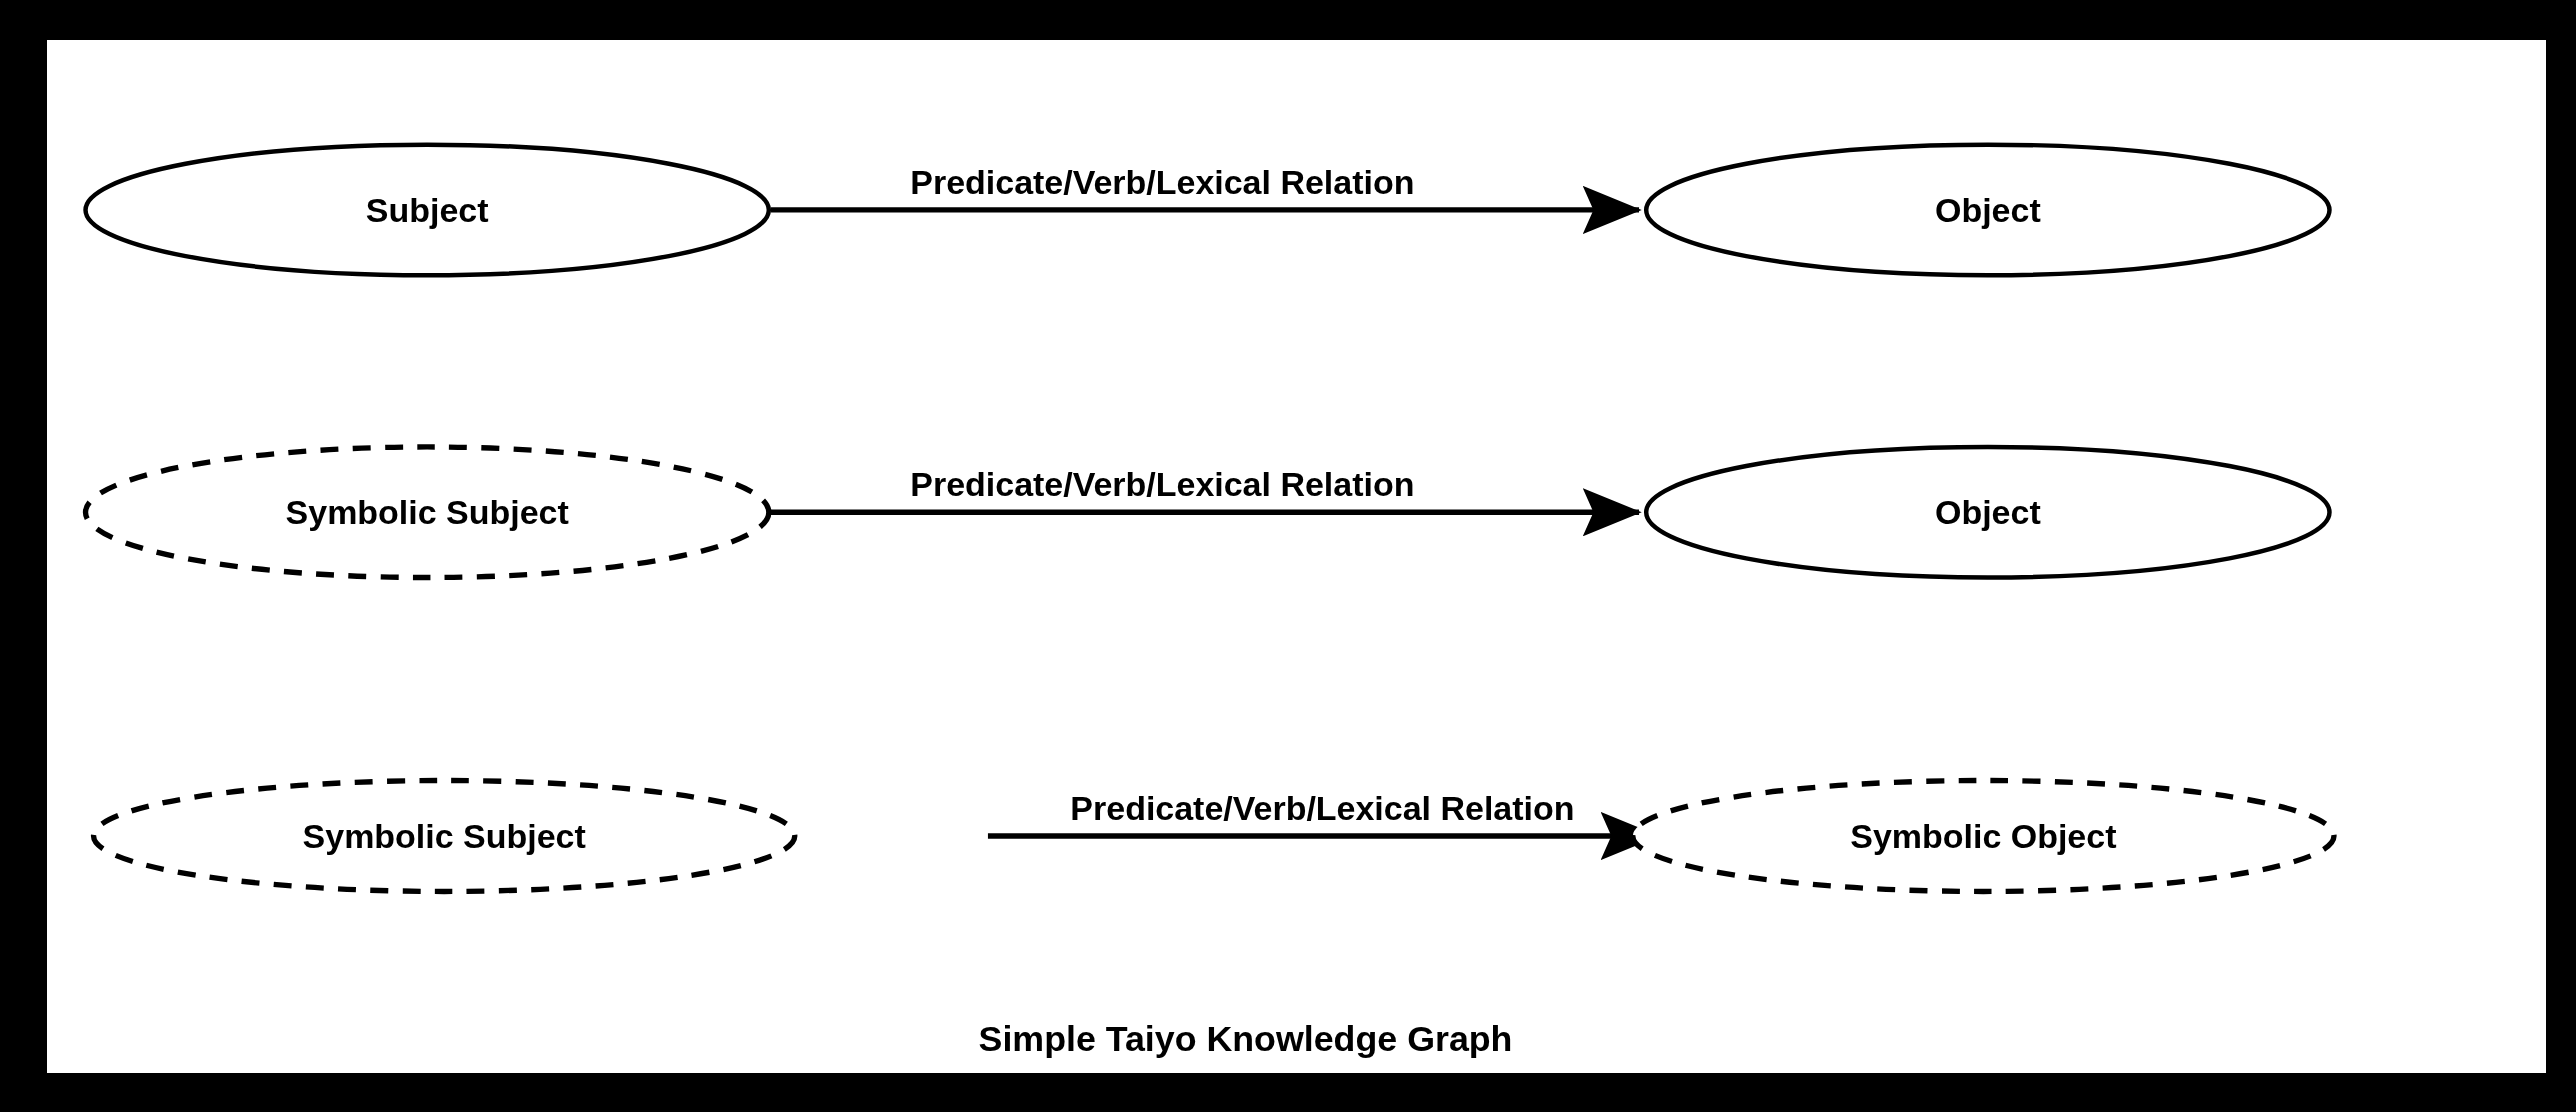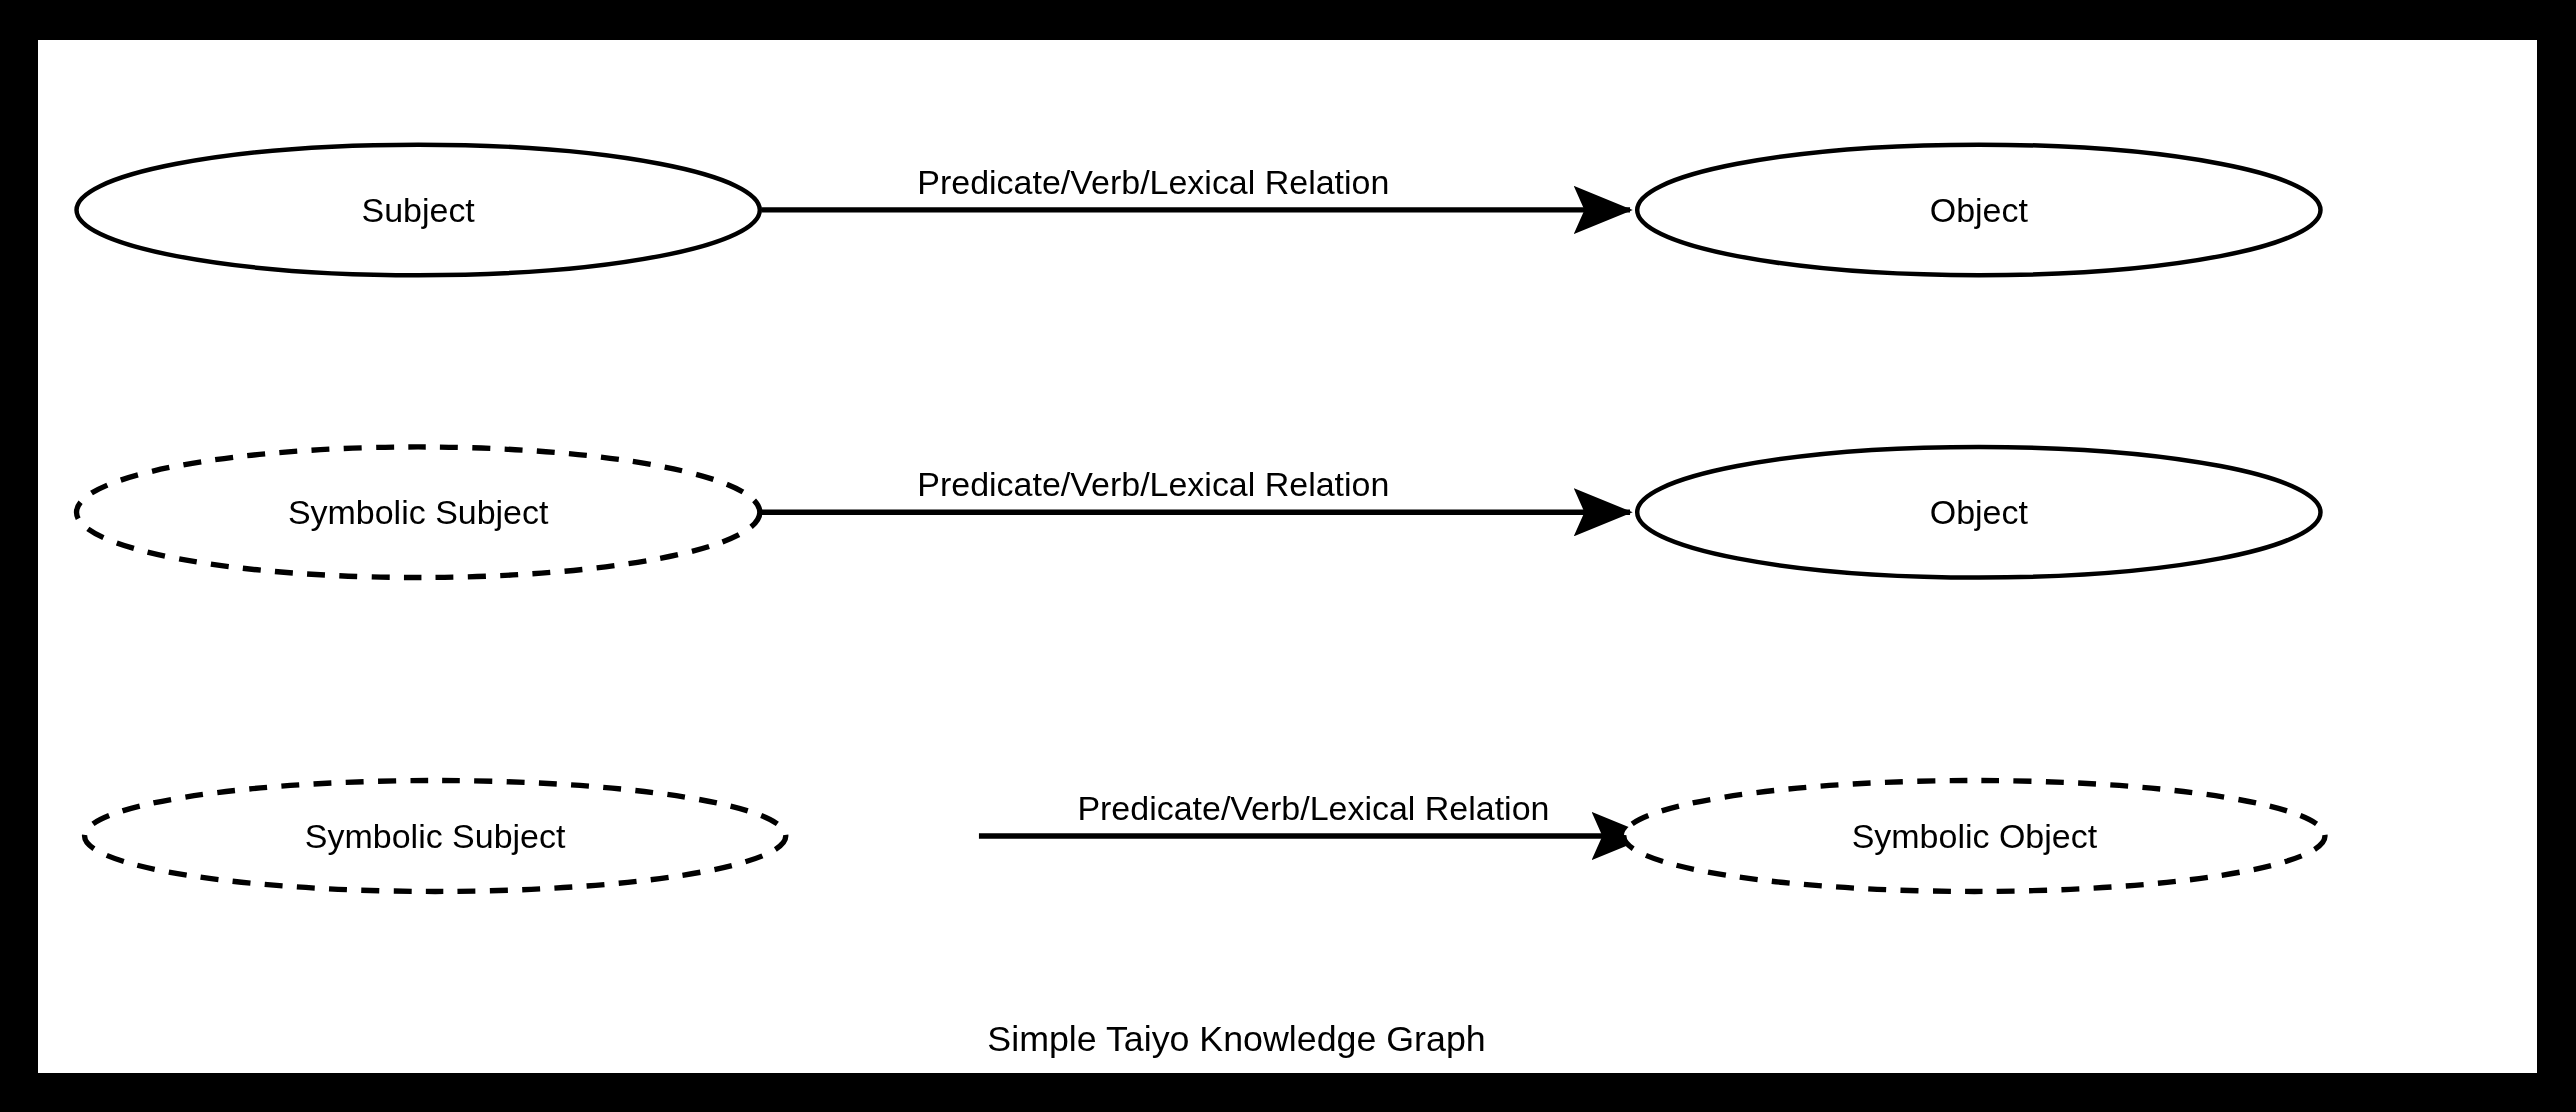--- a/index.html
+++ b/index.html
@@ -21,26 +21,27 @@
     left: 0;
     top: 0;
     width: 2576px;
     height: 1113px;
     background: #000000;
   }
 
   
   #canvas {
     position: absolute;
-    left: 38px;
+    left: 47px;
     top: 40px;
     width: 2499px;
     height: 1033px;
     background: #ffffff;
     overflow: hidden;
+    font-weight: bold;
   }
 
   #graph-svg {
     position: absolute;
     left: 0;
     top: 0;
     width: 2499px;
     height: 1033px;
     display: block;
   }

